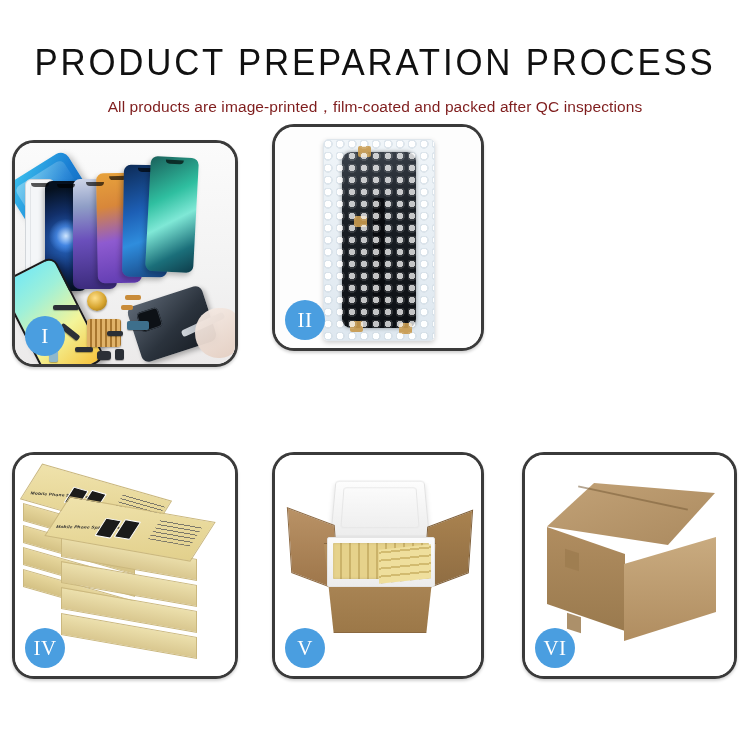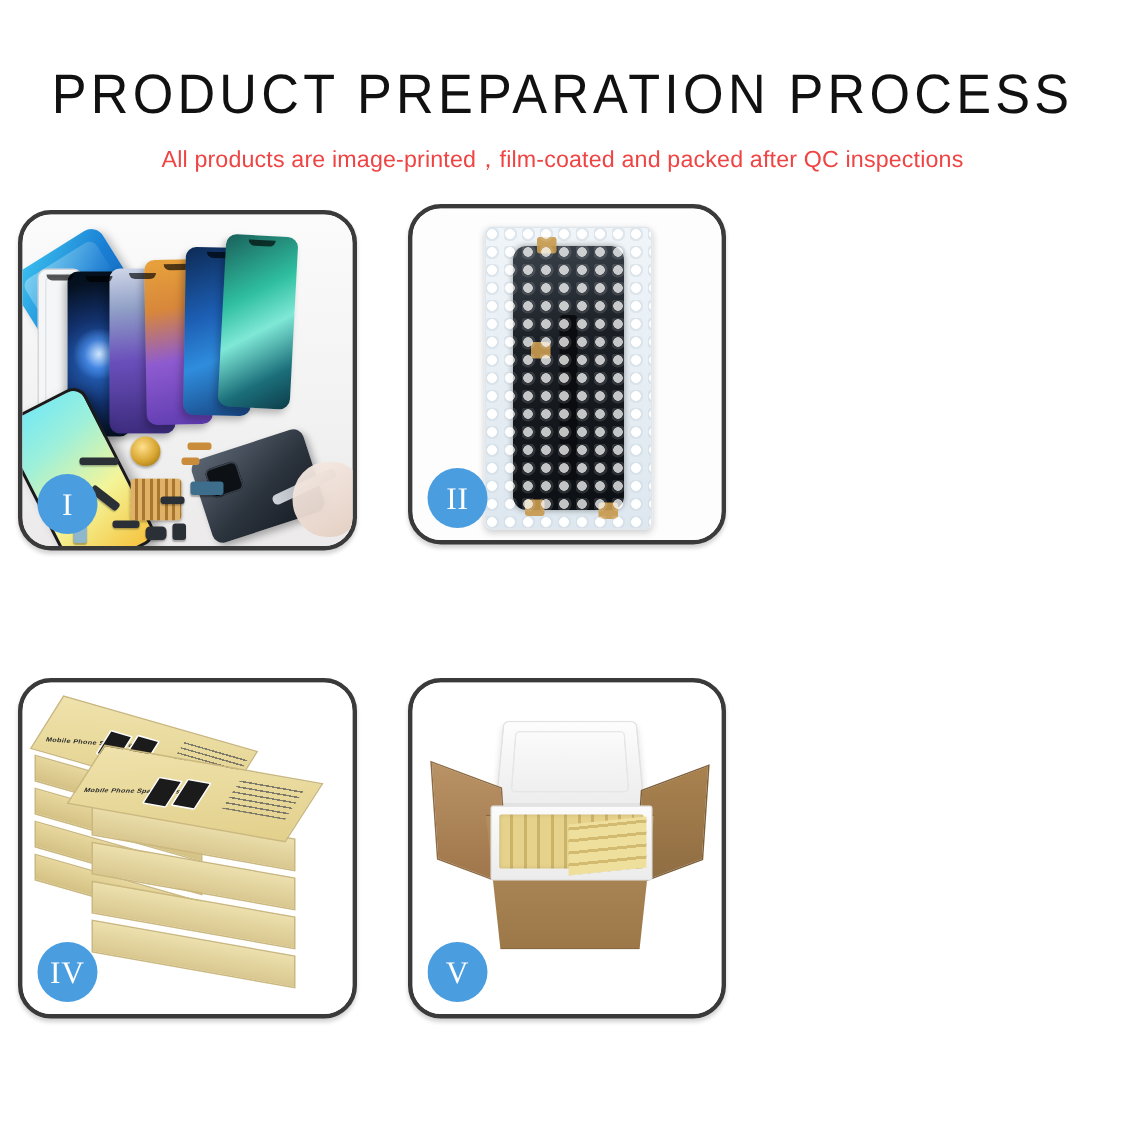--- a/index.html
+++ b/index.html
@@ -21,39 +21,39 @@
     letter-spacing:3.0px;
     color:#111111;
     line-height:1;
     padding-top:44px;
     transform:scaleX(0.94);
   }
   .subtitle{
     margin:0;padding:0;
     font-size:15.5px;
     font-weight:400;
-    color:#ef4444;
+    color:#7f1d1d;
     line-height:1;
     padding-top:18px;
     letter-spacing:0.1px;
   }
 
   
   .grid{position:absolute;left:0;top:0;width:750px;height:750px;}
   .panel{
     position:absolute;
     border:3px solid #3a3a3a;
     border-radius:22px;
     background:#ffffff;
     box-sizing:border-box;
     overflow:hidden;
     box-shadow:0 2px 3px rgba(0,0,0,.18);
   }
   .p1{left:12px;  top:140px; width:226px; height:227px;}
-  .p2{left:272px; top:136px; width:212px; height:227px;}
+  .p2{left:272px; top:124px; width:212px; height:227px;}
   .p3{left:522px; top:140px; width:215px; height:227px;}
   .p4{left:12px;  top:452px; width:226px; height:227px;}
   .p5{left:272px; top:452px; width:212px; height:227px;}
   .p6{left:522px; top:452px; width:215px; height:227px;}
 
   .stage{position:absolute;left:0;top:0;right:0;bottom:0;}
 
   .badge{
     position:absolute;
     left:10px;bottom:8px;
@@ -389,15 +389,26 @@
         <div class="flapL"></div>
         <div class="flapR"></div>
         <div class="cartonbody"></div>
         <div class="foam-in"></div>
         <div class="bars"></div>
         <div class="bars2"></div>
       </div>
       <div class="badge">V</div>
     </div>
 
+    <div class="panel p6">
+      <div class="stage">
+        <div class="c-top"></div>
+        <div class="c-left"></div>
+        <div class="c-right"></div>
+        <div class="seam" style="left:52px;top:42px;width:112px;height:2px;transform:rotate(12deg);"></div>
+        <div class="tapebit" style="left:40px;top:96px;width:14px;height:18px;transform:skewY(18deg);"></div>
+        <div class="tapebit" style="left:42px;top:160px;width:14px;height:16px;transform:skewY(18deg);"></div>
+      </div>
+      <div class="badge">VI</div>
+    </div>
 
   </div>
 </div>
 
 </body></html>

